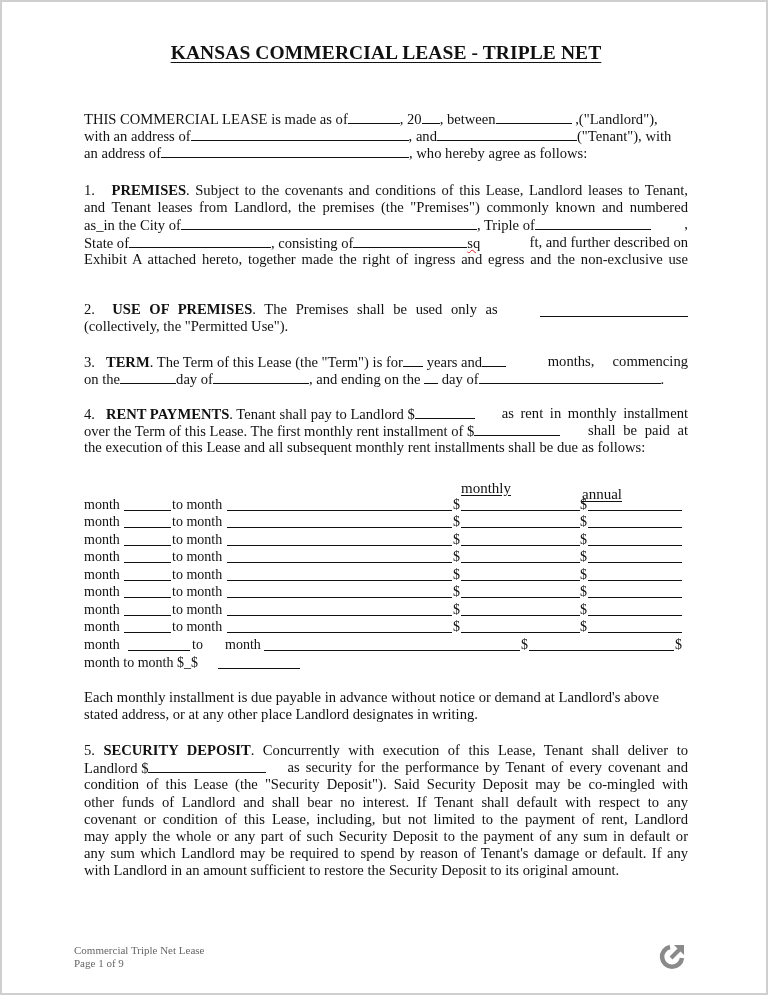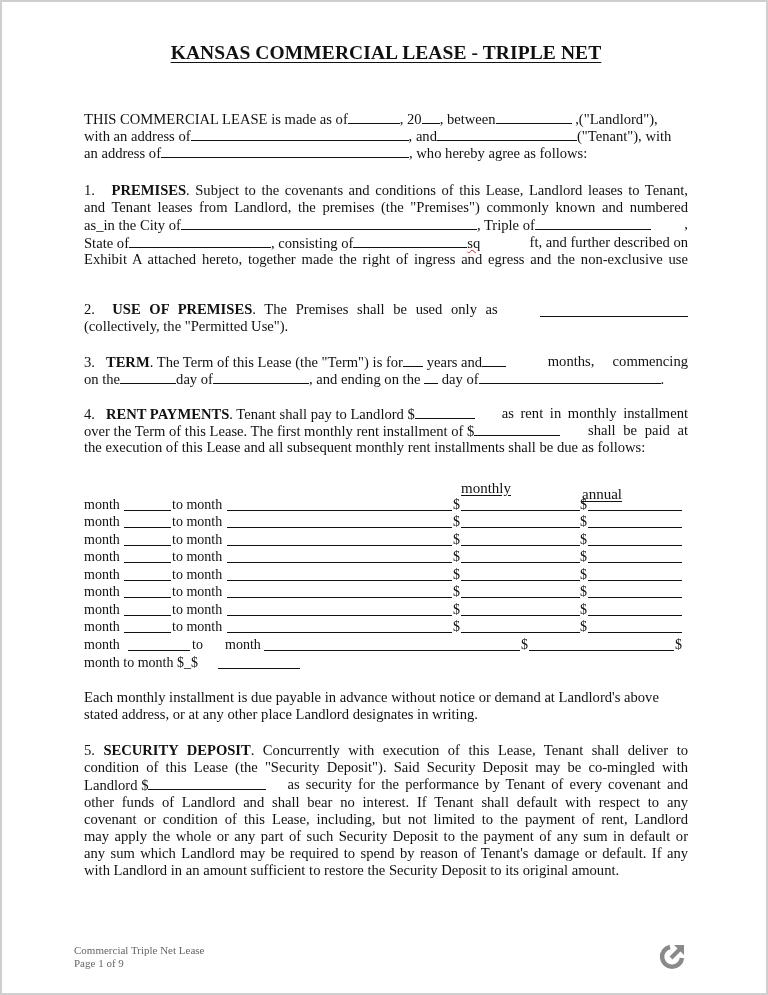--- a/index.html
+++ b/index.html
@@ -204,24 +204,24 @@
     <span class="blank" style="left:134px; top:1px; width:82px;"></span>
   </div>
 
   <div class="block" style="top:687px;">
     <div class="line"><span>Each monthly installment is due payable in advance without notice or demand at Landlord's above</span></div>
     <div class="line"><span>stated address, or at any other place Landlord designates in writing.</span></div>
   </div>
 
   <div class="block" style="top:740px;">
     <div class="line just"><span>5.</span> <span class="b">SECURITY DEPOSIT</span><span>. Concurrently with execution of this Lease, Tenant shall deliver to</span></div>
+    <div class="line">
+      <span>Landlord $</span><span class="blank" style="width:118px"></span><span style="position:absolute; right:0; word-spacing:2.5px;">as security for the performance by Tenant of every covenant and</span>
+    </div>
     <div class="line just"><span>condition of this Lease (the "Security Deposit"). Said Security Deposit may be co-mingled with</span></div>
-    <div class="line">
-      <span>Landlord $</span><span class="blank" style="width:118px"></span><span style="position:absolute; right:0; word-spacing:2.5px;">as security for the performance by Tenant of every covenant and</span>
-    </div>
     <div class="line just"><span>other funds of Landlord and shall bear no interest. If Tenant shall default with respect to any</span></div>
     <div class="line just"><span>covenant or condition of this Lease, including, but not limited to the payment of rent, Landlord</span></div>
     <div class="line just"><span>may apply the whole or any part of such Security Deposit to the payment of any sum in default or</span></div>
     <div class="line just"><span>any sum which Landlord may be required to spend by reason of Tenant's damage or default. If any</span></div>
     <div class="line"><span>with Landlord in an amount sufficient to restore the Security Deposit to its original amount.</span></div>
   </div>
 
   <div class="footer">
     <div>Commercial Triple Net Lease</div>
     <div>Page 1 of 9</div>

